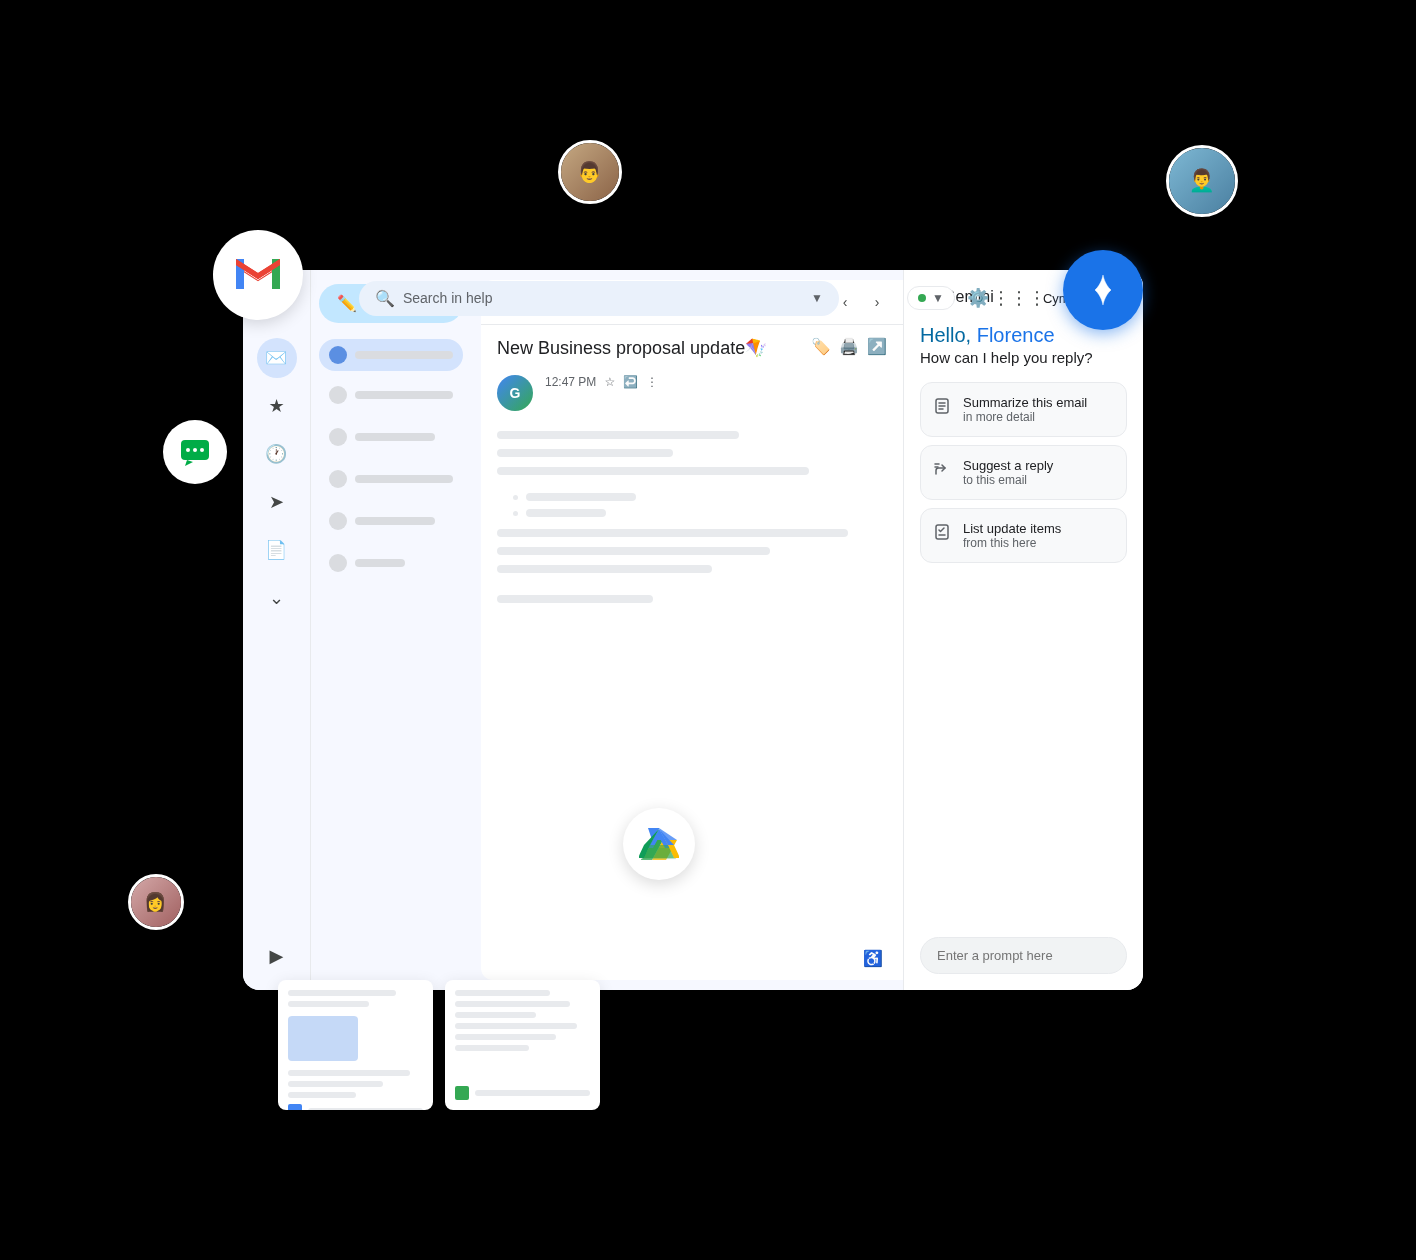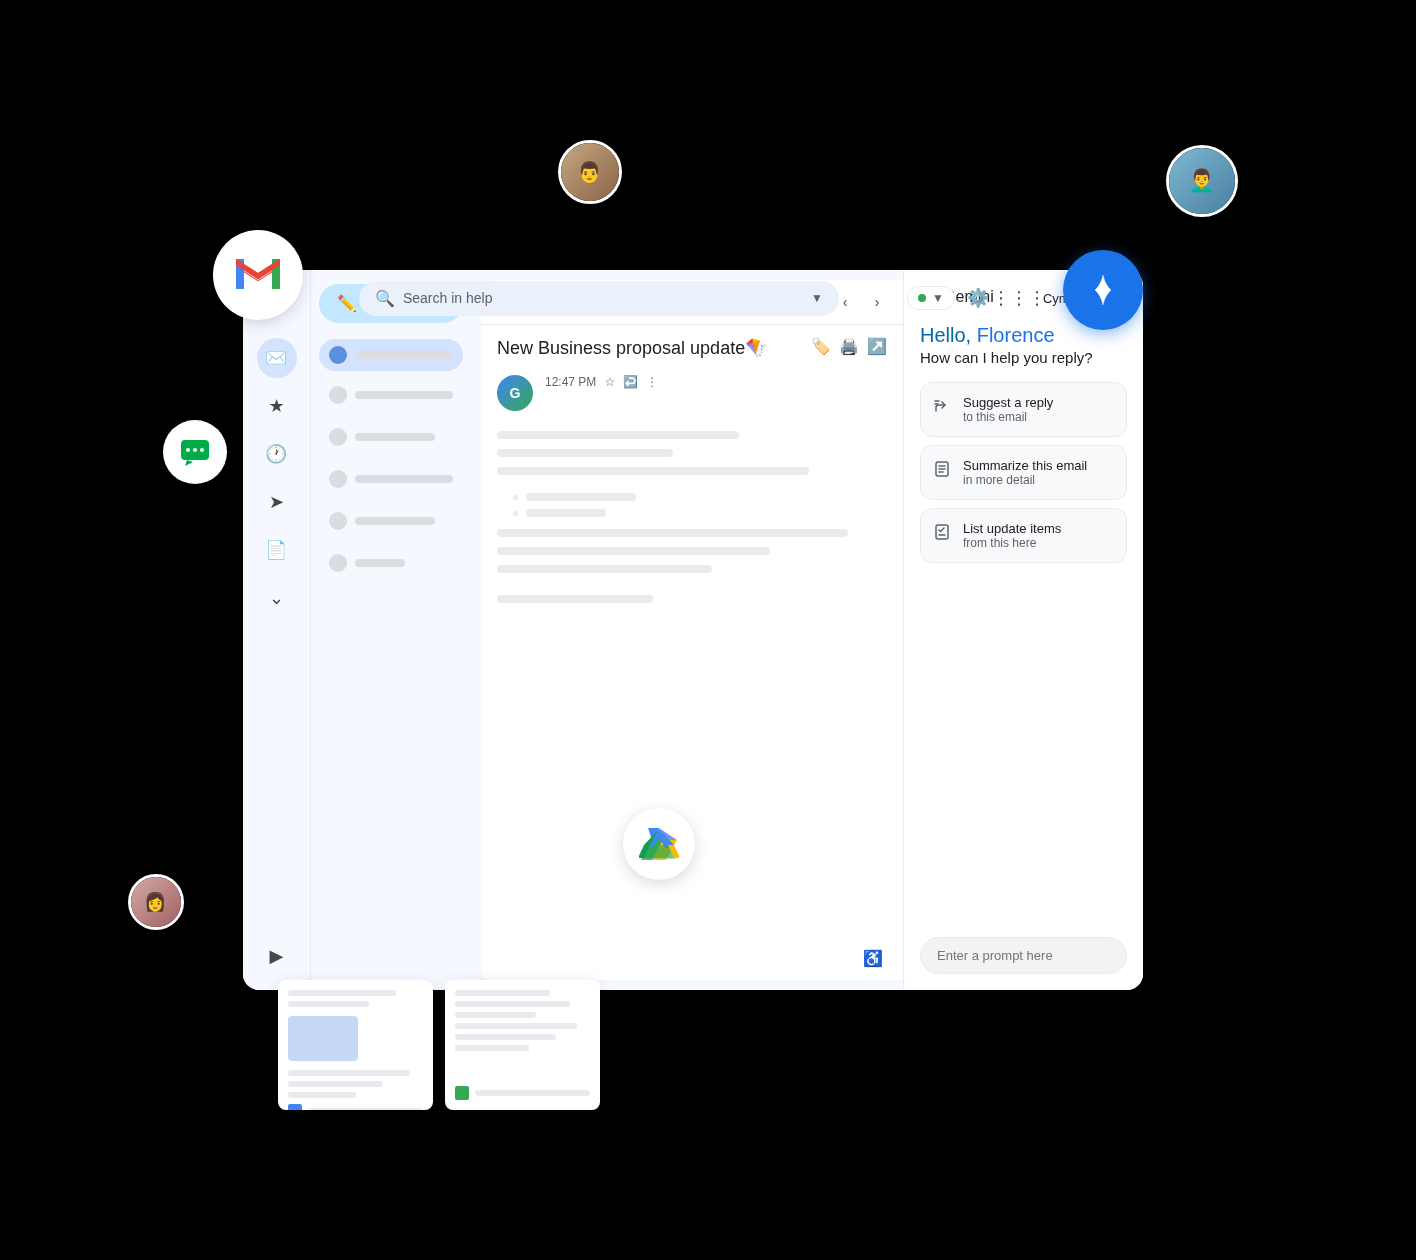--- a/index.html
+++ b/index.html
@@ -762,42 +762,42 @@
           <div class="gemini-greeting">
             <div class="gemini-hello">
               <span>Hello, </span><span style="color:#1a73e8;font-weight:500;">Florence</span>
             </div>
             <div class="gemini-subtitle">How can I help you reply?</div>
           </div>
 
           <div class="gemini-suggestion">
             <div class="suggestion-icon">
               <svg width="18" height="18" viewBox="0 0 18 18" fill="none">
+                <rect x="3" y="2" width="12" height="14" rx="2" stroke="#5f6368" stroke-width="1.5"></rect>
+                <path d="M6 6H12M6 9H12M6 12H10" stroke="#5f6368" stroke-width="1.5" stroke-linecap="round"></path>
+              </svg>
+            </div>
+            <div class="suggestion-text">
+              <div class="suggestion-title">Summarize this email</div>
+              <div class="suggestion-sub">in more detail</div>
+            </div>
+          </div>
+
+          <div class="gemini-suggestion">
+            <div class="suggestion-icon">
+              <svg width="18" height="18" viewBox="0 0 18 18" fill="none">
                 <path d="M3 14V10.5C3 9.12 4.12 8 5.5 8H12" stroke="#5f6368" stroke-width="1.5" stroke-linecap="round"></path>
                 <path d="M9 5L12 8L9 11" stroke="#5f6368" stroke-width="1.5" stroke-linecap="round" stroke-linejoin="round"></path>
                 <path d="M2 4L6 4" stroke="#5f6368" stroke-width="1.5" stroke-linecap="round"></path>
                 <path d="M2 7L5 7" stroke="#5f6368" stroke-width="1.5" stroke-linecap="round"></path>
               </svg>
             </div>
             <div class="suggestion-text">
               <div class="suggestion-title">Suggest a reply</div>
               <div class="suggestion-sub">to this email</div>
-            </div>
-          </div>
-
-          <div class="gemini-suggestion">
-            <div class="suggestion-icon">
-              <svg width="18" height="18" viewBox="0 0 18 18" fill="none">
-                <rect x="3" y="2" width="12" height="14" rx="2" stroke="#5f6368" stroke-width="1.5"></rect>
-                <path d="M6 6H12M6 9H12M6 12H10" stroke="#5f6368" stroke-width="1.5" stroke-linecap="round"></path>
-              </svg>
-            </div>
-            <div class="suggestion-text">
-              <div class="suggestion-title">Summarize this email</div>
-              <div class="suggestion-sub">in more detail</div>
             </div>
           </div>
 
           <div class="gemini-suggestion">
             <div class="suggestion-icon">
               <svg width="18" height="18" viewBox="0 0 18 18" fill="none">
                 <rect x="3" y="2" width="12" height="14" rx="2" stroke="#5f6368" stroke-width="1.5"></rect>
                 <path d="M6 7L7.5 8.5L11 5" stroke="#5f6368" stroke-width="1.5" stroke-linecap="round" stroke-linejoin="round"></path>
                 <path d="M6 12H12" stroke="#5f6368" stroke-width="1.5" stroke-linecap="round"></path>
               </svg>

